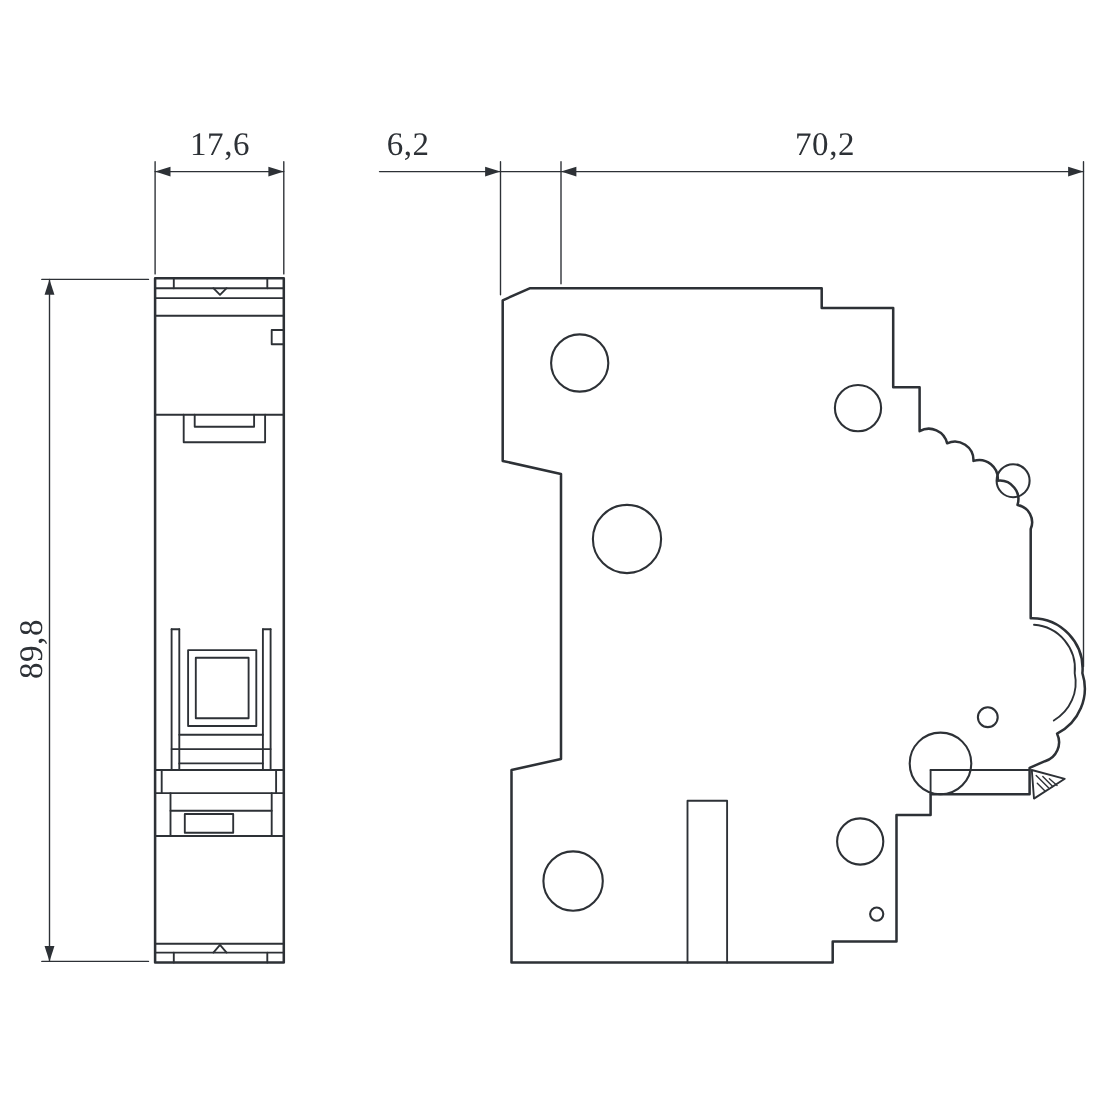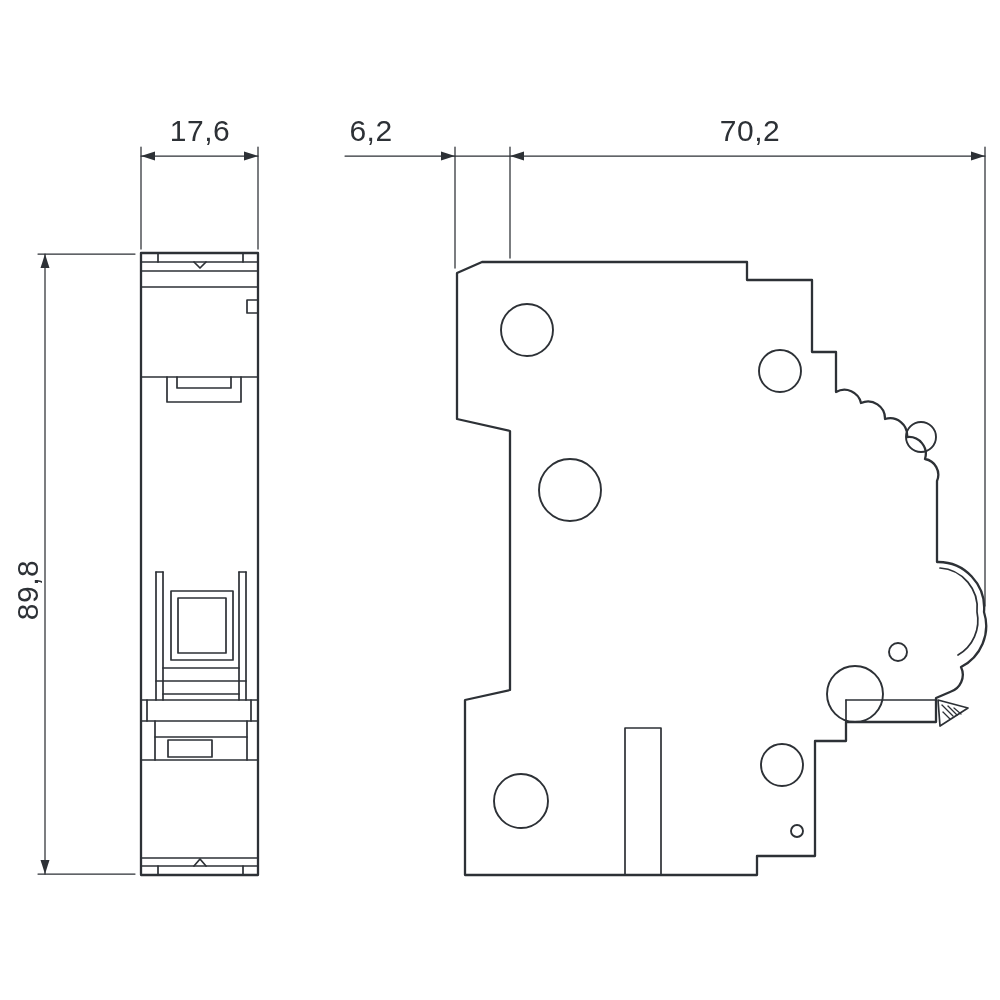--- a/index.html
+++ b/index.html
@@ -1,17 +1,17 @@
 <!DOCTYPE html>
 <html><head>
 <meta charset="utf-8">
 <style>
   html,body{margin:0;padding:0;background:#ffffff;}
   .stage{position:relative;width:1000px;height:1000px;background:#ffffff;overflow:hidden;
-         font-family:Liberation Sans, sans-serif;}
+         font-family:Liberation Serif, serif;}
   svg{position:absolute;left:0;top:0;}
   .outline{fill:none;stroke:#2d3136;stroke-width:2.3;stroke-linejoin:round;stroke-linecap:round;}
   .detail{fill:none;stroke:#2d3136;stroke-width:1.7;stroke-linejoin:round;stroke-linecap:round;}
   .hole{fill:none;stroke:#2d3136;stroke-width:1.9;}
   .dim{fill:none;stroke:#2d3136;stroke-width:1.25;stroke-linecap:round;}
   .arrow{fill:#2d3136;stroke:none;}
   .dimtext{fill:#2d3136;font-size:30px;font-weight:500;letter-spacing:0.5px;}
 </style>
 </head>
 <body>

